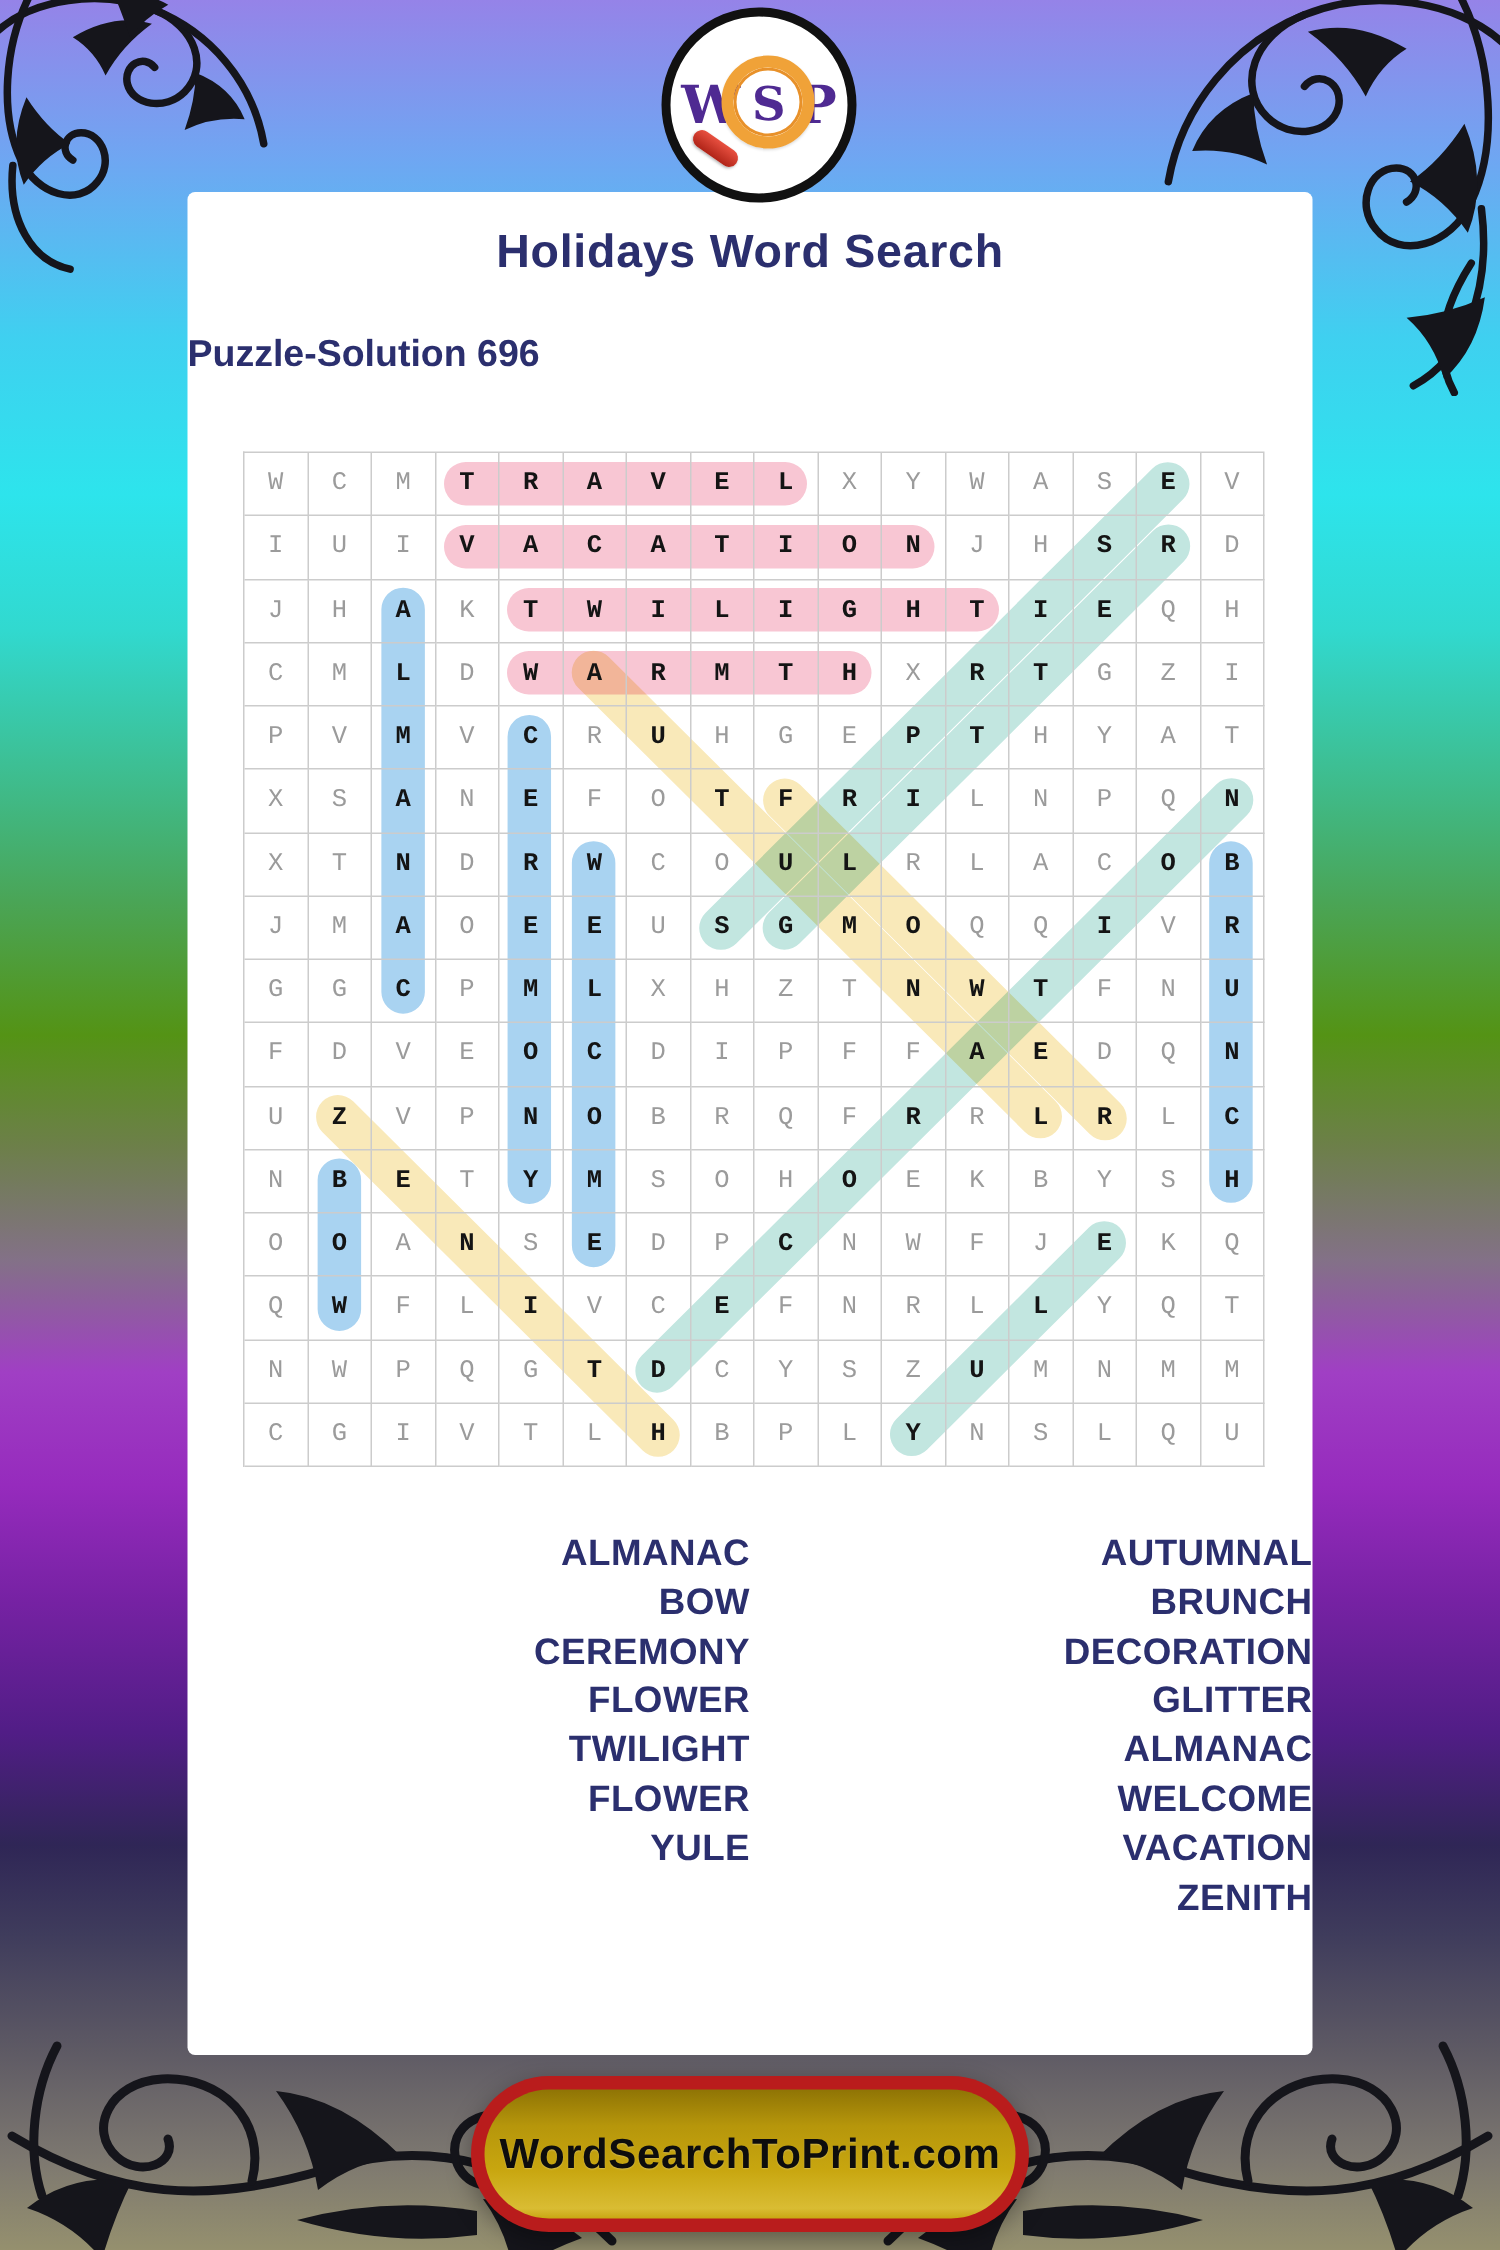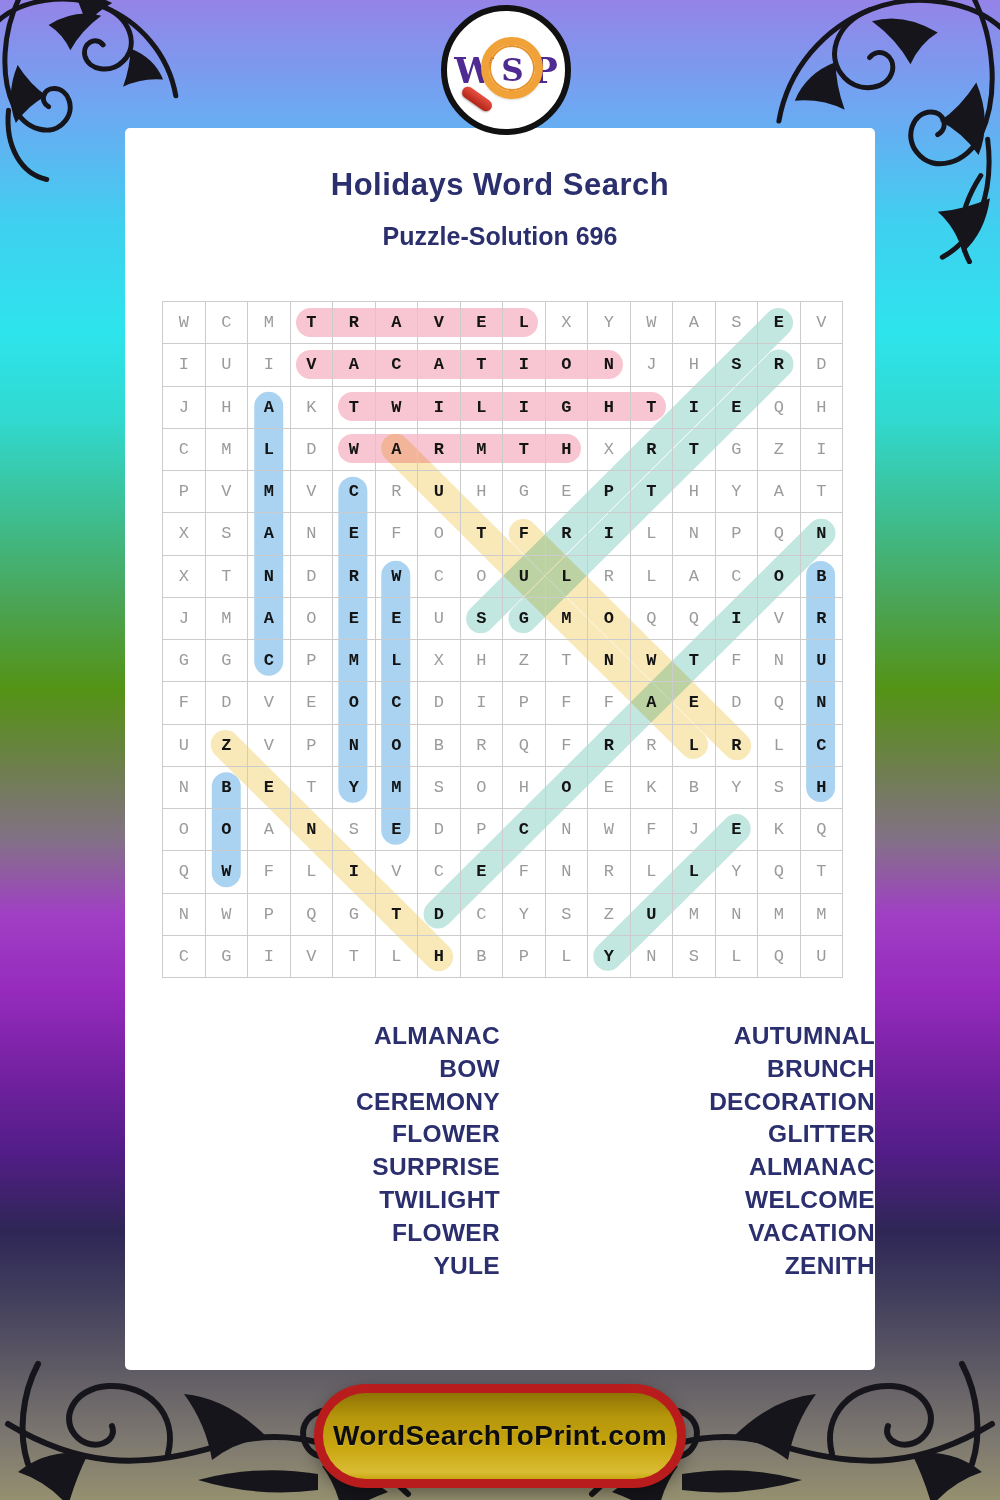--- a/index.html
+++ b/index.html
@@ -18,25 +18,25 @@
   .orn.tl{left:-6px;top:-6px;}
   .orn.tr{right:-6px;top:-6px;transform:scaleX(-1);}
   .orn.bl{left:-12px;bottom:-4px;transform:scaleX(-1);}
   .orn.br{right:-12px;bottom:-4px;}
 
   .card{
     position:absolute;left:125px;top:128px;width:750px;height:1242px;
     background:#ffffff;border-radius:5px;
   }
   .title{
-    position:absolute;left:0;top:39px;width:100%;text-align:center;
+    position:absolute;left:0;top:22px;width:100%;text-align:center;
     font-size:31px;font-weight:bold;color:#2b2f6e;letter-spacing:.5px;
   }
   .subtitle{
-    position:absolute;left:0;top:94px;width:100%;text-align:center;
+    position:absolute;left:0;top:94px;width:100%;
     font-size:25px;font-weight:bold;color:#2b2f6e;
   }
 
   .grid-wrap{
     position:absolute;left:37px;top:173px;width:681px;height:677px;background:#fff;
   }
   .bands{position:absolute;left:0;top:0;width:100%;height:100%;isolation:isolate;}
   .band{position:absolute;mix-blend-mode:multiply;}
   .ws-grid{
     position:relative;display:grid;
@@ -451,21 +451,20 @@
         <div class="cell">U</div>
       </div>
   </div>
 
   <div class="words">
     <div class="wcol" id="wcol-left">
         <div>ALMANAC</div>
         <div>BOW</div>
         <div>CEREMONY</div>
         <div>FLOWER</div>
-        <div>SURPRISE</div>
         <div>TWILIGHT</div>
         <div>FLOWER</div>
         <div>YULE</div>
       </div>
     <div class="wcol" id="wcol-right">
         <div>AUTUMNAL</div>
         <div>BRUNCH</div>
         <div>DECORATION</div>
         <div>GLITTER</div>
         <div>ALMANAC</div>

